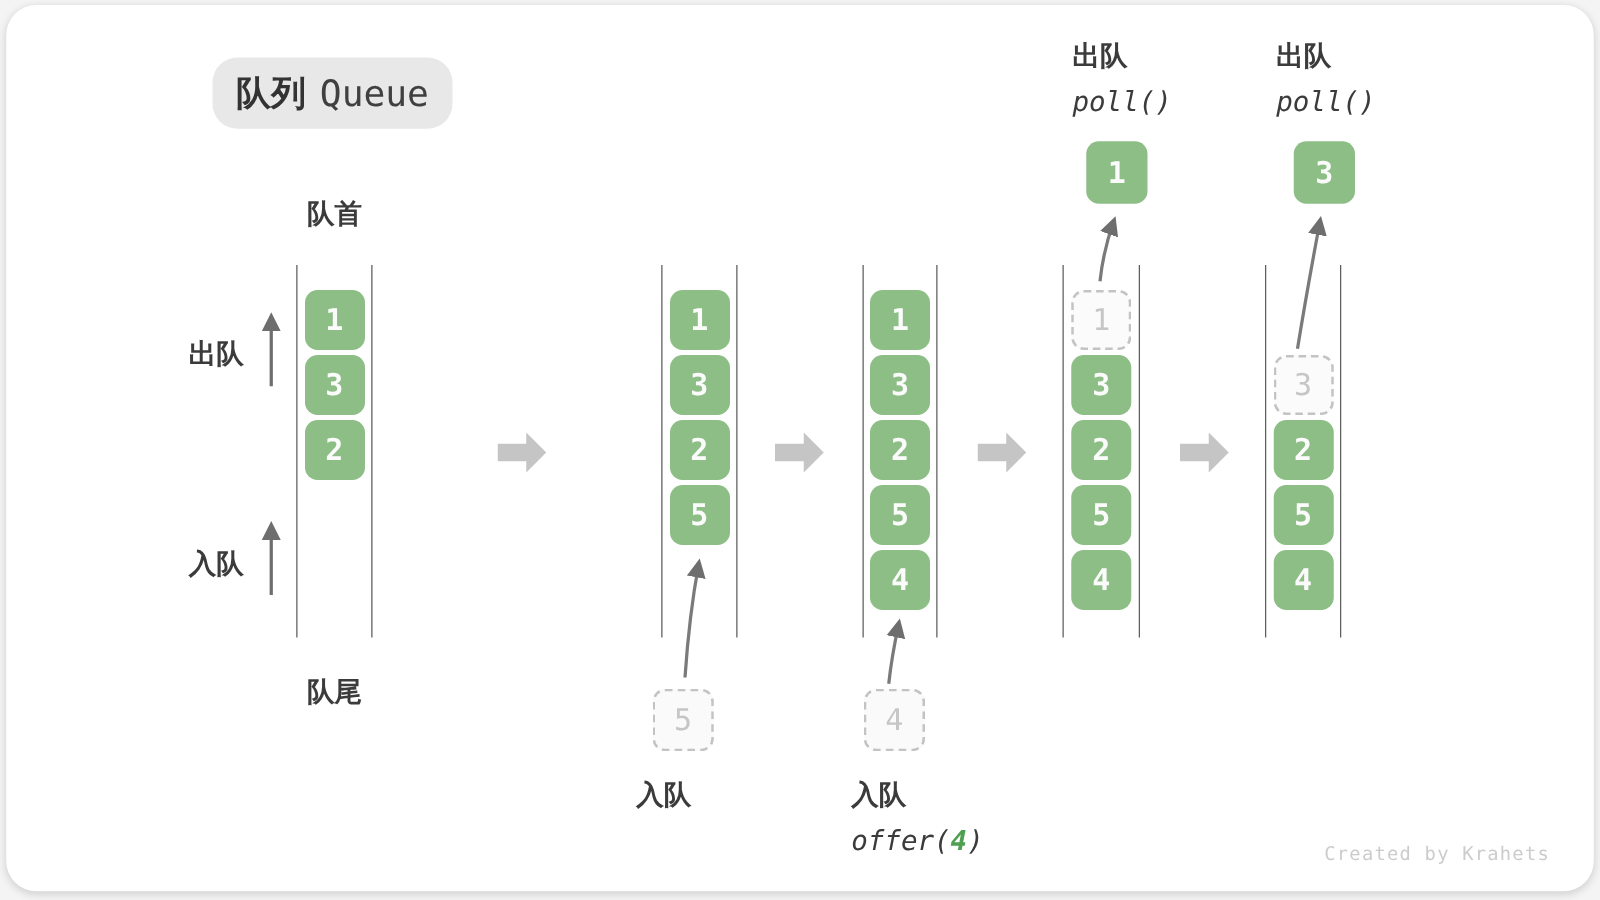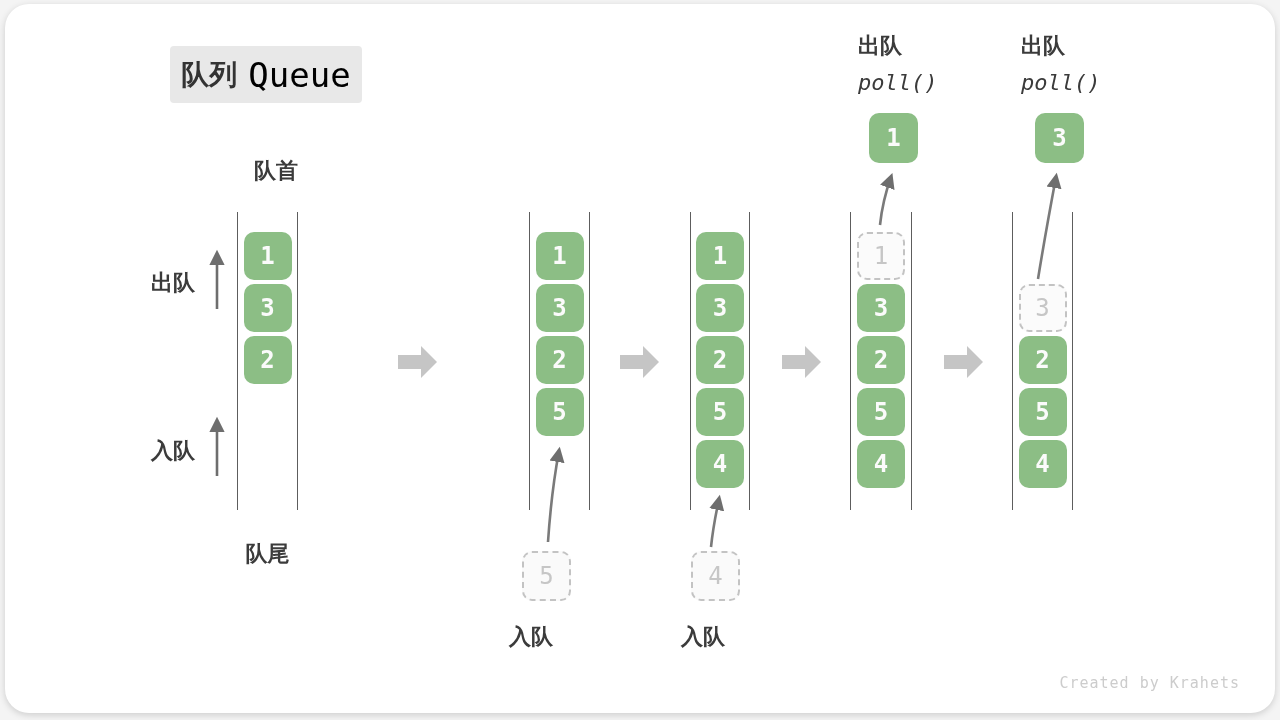--- a/index.html
+++ b/index.html
@@ -7,25 +7,25 @@
   body { font-family: "DejaVu Sans", sans-serif; position: relative; }
 
   .card {
     position: absolute; left: 5px; top: 4px; width: 1270px; height: 709px;
     background: #ffffff; border-radius: 24px;
     box-shadow: 0 2px 7px rgba(0,0,0,0.16);
   }
 
   .badge {
     position: absolute; left: 170px; top: 46px; width: 192px; height: 57px;
-    background: #e8e8e8; border-radius: 4px;
+    background: #e8e8e8; border-radius: 20px;
     display: flex; align-items: center; justify-content: center; gap: 11px;
   }
   .badge .zh { font-size: 28px; font-weight: bold; color: #333333; }
-  .badge .en { font-family: "DejaVu Sans Mono", monospace; font-size: 34px; color: #000000; }
+  .badge .en { font-family: "DejaVu Sans Mono", monospace; font-size: 29px; color: #404040; }
 
   .cjk-label { position: absolute; font-size: 22px; font-weight: bold; color: #3b3b3b; }
 
   .queue-column {
     position: absolute; top: 212px; height: 298px;
     border-left: 1.5px solid #5d5d5d; border-right: 1.5px solid #5d5d5d;
   }
   .cell {
     position: absolute; left: 50%; transform: translateX(-50%);
     width: 48px; height: 48px; border-radius: 10px;
@@ -64,21 +64,21 @@
 </head>
 <body>
 
 <div class="card"></div>
 
 <div class="badge">
   <span class="zh">队列</span>
   <span class="en">Queue</span>
 </div>
 
-<div class="cjk-label" style="left:237px; top:156px; width:61px; text-align:right;">队首</div>
+<div class="cjk-label" style="left:237px; top:156px; width:61px; text-align:center;">队首</div>
 <div class="cjk-label" style="left:237px; top:539px; width:61px; text-align:center;">队尾</div>
 <div class="cjk-label" style="left:151px; top:268px;">出队</div>
 <div class="cjk-label" style="left:151px; top:436px;">入队</div>
 
 <div class="queue-column" style="left:237px; width:61px;">
     <div class="cell solid" style="top: 20px;">1</div>
     <div class="cell solid" style="top: 72px;">3</div>
     <div class="cell solid" style="top: 124px;">2</div>
   </div>
 <div class="queue-column" style="left:529px; width:61px;">
@@ -112,20 +112,21 @@
 <div class="float-box dashed" style="left:691px; top:551px;">4</div>
 
 <div class="float-box solid" style="left:869px; top:113px;">1</div>
 <div class="float-box solid" style="left:1035px; top:113px;">3</div>
 
 <div class="op-block" style="left:509px; top:618px;">
   <div class="zh">入队</div>
 </div>
 <div class="op-block" style="left:681px; top:618px;">
   <div class="zh">入队</div>
+  <div class="code"><span>offer(</span><span class="arg">4</span><span>)</span></div>
 </div>
 <div class="op-block" style="left:858px; top:27px;">
   <div class="zh">出队</div>
   <div class="code">poll()</div>
 </div>
 <div class="op-block" style="left:1021px; top:27px;">
   <div class="zh">出队</div>
   <div class="code">poll()</div>
 </div>
 

